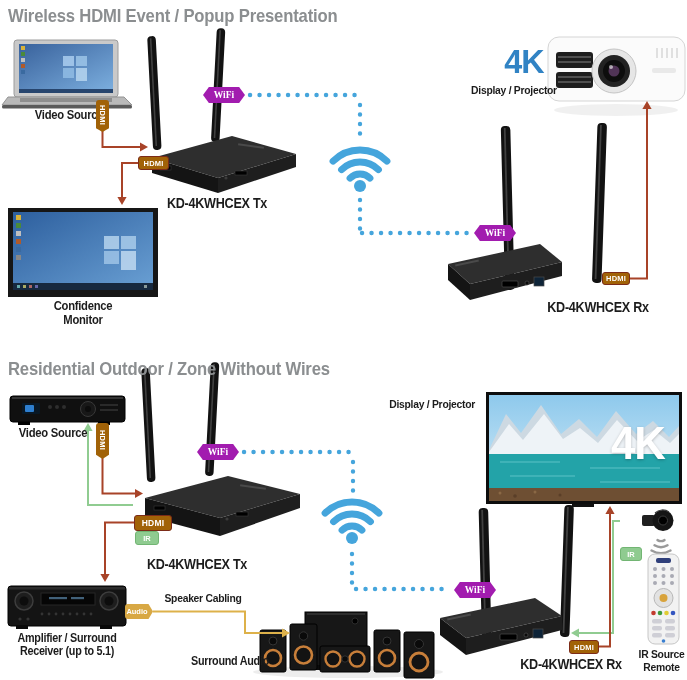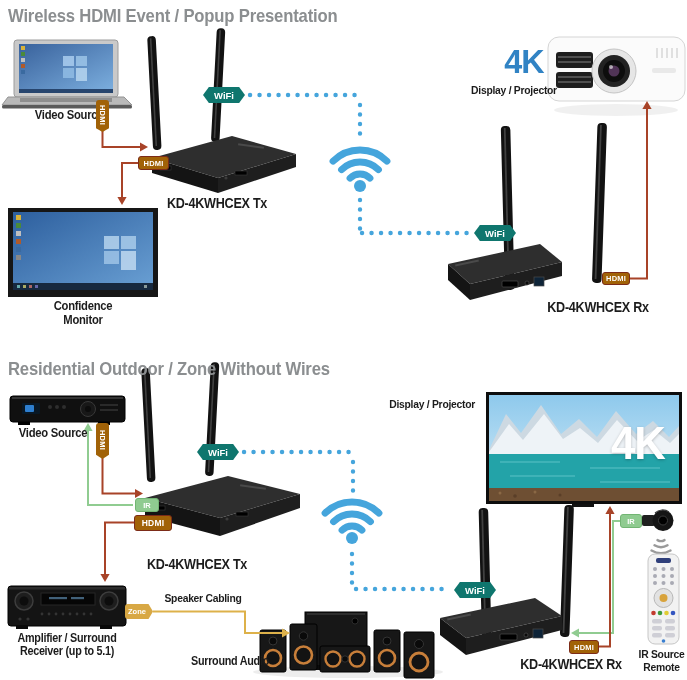--- a/index.html
+++ b/index.html
@@ -9,26 +9,26 @@
   .label{position:absolute;font-weight:bold;color:#1c1c1c;text-align:center;line-height:1.1;
          letter-spacing:-0.3px;transform:scaleX(.9);transform-origin:center;}
   .heading{position:absolute;font-weight:bold;color:#8b8e90;font-size:18.5px;letter-spacing:-0.2px;
            transform:scaleX(.9);transform-origin:left;white-space:nowrap;}
   .res-blue{position:absolute;font-weight:bold;color:#3183c4;font-size:34px;text-align:center;
             transform:scaleX(.95);transform-origin:center;letter-spacing:-1px;}
   .res-white{position:absolute;font-weight:bold;color:#fff;font-size:46px;text-align:center;
              transform:scaleX(.95);transform-origin:center;letter-spacing:-1px;text-shadow:0 1px 3px rgba(0,0,0,.25);}
   .badge{position:absolute;display:flex;align-items:center;justify-content:center;
          color:#fff;font-weight:bold;box-sizing:border-box;}
-  .badge.wifi{background:#0f766e;font-size:9.5px;letter-spacing:0;
-              clip-path:polygon(0 50%,14% 0,86% 0,100% 50%,86% 100%,14% 100%);}
+  .badge.wifi{background:#a21caf;font-size:9.5px;letter-spacing:0;
+              clip-path:polygon(0 50%,14% 0,86% 0,100% 50%,86% 100%,14% 100%);font-family:Liberation Serif, serif;}
   .badge.hdmi{background:#a16207;border:1px solid #7c2b18;border-radius:3px;font-size:7.5px;letter-spacing:.2px;}
   .badge.vert{writing-mode:vertical-rl;border-radius:3px;
               clip-path:polygon(0 0,100% 0,100% 88%,50% 100%,0 88%);border:none;padding-bottom:3px;}
-  .badge.ir{background:#8fcb90;border:1px solid #72b573;border-radius:3px;font-size:7.5px;}
+  .badge.ir{background:#8fcb90;border:1px solid #72b573;border-radius:3px;font-size:7.5px;margin-top:33px;}
   .badge.audio{background:#d8a844;border-radius:3px;font-size:7.5px;
                clip-path:polygon(0 0,84% 0,100% 50%,84% 100%,0 100%);padding-right:4px;}
 </style>
 </head>
 <body>
 
 <div class="canvas">
 
 <svg class="layer" width="687" height="680" viewBox="0 0 687 680">
   <defs>
@@ -391,15 +391,15 @@
 <div class="badge hdmi vert" style="left:96px;top:100px;width:13px;height:32px;">HDMI</div>
 <div class="badge hdmi" style="left:138px;top:156px;width:31px;height:14px;">HDMI</div>
 <div class="badge hdmi" style="left:602px;top:272px;width:28px;height:13px;">HDMI</div>
 <div class="badge hdmi vert" style="left:96px;top:423px;width:13px;height:36px;">HDMI</div>
 <div class="badge hdmi" style="left:134px;top:515px;width:38px;height:16px;font-size:8.5px;">HDMI</div>
 <div class="badge hdmi" style="left:569px;top:640px;width:30px;height:14px;">HDMI</div>
 
 <div class="badge ir" style="left:135px;top:498px;width:24px;height:14px;">IR</div>
 <div class="badge ir" style="left:620px;top:514px;width:22px;height:14px;">IR</div>
 
-<div class="badge audio" style="left:125px;top:604px;width:28px;height:15px;">Zone</div>
+<div class="badge audio" style="left:125px;top:604px;width:28px;height:15px;">Audio</div>
 
 </div>
 
 </body></html>

